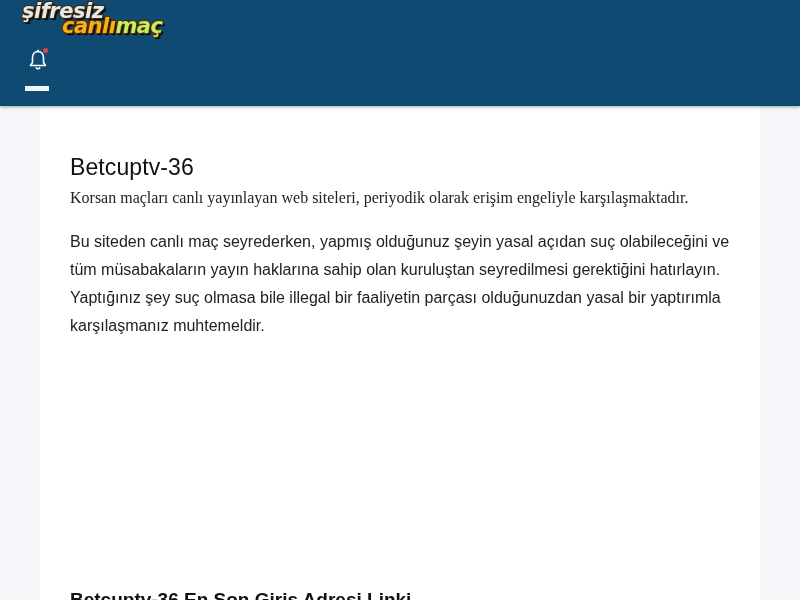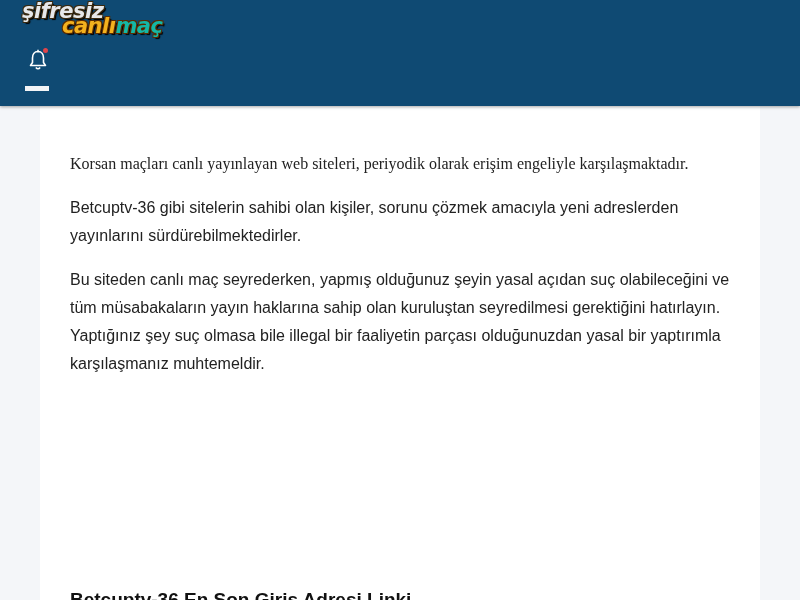--- a/index.html
+++ b/index.html
@@ -24,21 +24,21 @@
     .logo .l1 {
       position: absolute; left: 2px; top: 1px; font-size: 21px; letter-spacing: -0.5px;
       color: #e6e8ea;
       text-shadow: -1px -1px 0 #3a2a10, 1px -1px 0 #3a2a10, -1px 1px 0 #3a2a10, 1px 1px 0 #3a2a10, 2px 2px 1px #000;
     }
     .logo .l2 {
       position: absolute; left: 42px; top: 16px; font-size: 21px; letter-spacing: -0.5px;
       text-shadow: -1px -1px 0 #5a2c00, 1px -1px 0 #5a2c00, -1px 1px 0 #5a2c00, 1px 1px 0 #5a2c00, 2px 2px 1px #000;
     }
     .logo .c1 { color: #f3b21e; margin-top: 44px; }
-    .logo .c2 { color: #14b8a6; }
+    .logo .c2 { color: #bef264; }
     .bell {
       position: absolute; left: 28px; top: 49px; width: 20px; height: 22px;
     }
     .bell-dot {
       position: absolute; left: 43px; top: 48px; width: 5px; height: 5px;
       border-radius: 50%; background: #e0454a;
     }
     .menu-bar {
       position: absolute; left: 25px; top: 86px; width: 24px; height: 5px;
       background: #f2f4f6;
@@ -78,17 +78,17 @@
       <path d="M7.8 18.5 Q10 21 12.2 18.5" fill="none" stroke="#ffffff" stroke-width="1.6"></path>
     </svg>
   </span>
   <span class="bell-dot"></span>
   <span class="menu-bar"></span>
 </header>
 
 <main class="card"></main>
 
 <article class="content">
+  <h1 class="title">Betcuptv-36</h1>
   <p class="para p0">Korsan maçları canlı yayınlayan web siteleri, periyodik olarak erişim engeliyle karşılaşmaktadır.</p>
-  <p class="para">Betcuptv-36 gibi sitelerin sahibi olan kişiler, sorunu çözmek amacıyla yeni adreslerden yayınlarını sürdürebilmektedirler.</p>
   <p class="para">Bu siteden canlı maç seyrederken, yapmış olduğunuz şeyin yasal açıdan suç olabileceğini ve tüm müsabakaların yayın haklarına sahip olan kuruluştan seyredilmesi gerektiğini hatırlayın. Yaptığınız şey suç olmasa bile illegal bir faaliyetin parçası olduğunuzdan yasal bir yaptırımla karşılaşmanız muhtemeldir.</p>
 </article>
 <h2 class="sub">Betcuptv-36 En Son Giriş Adresi Linki</h2>
 
 </body></html>

